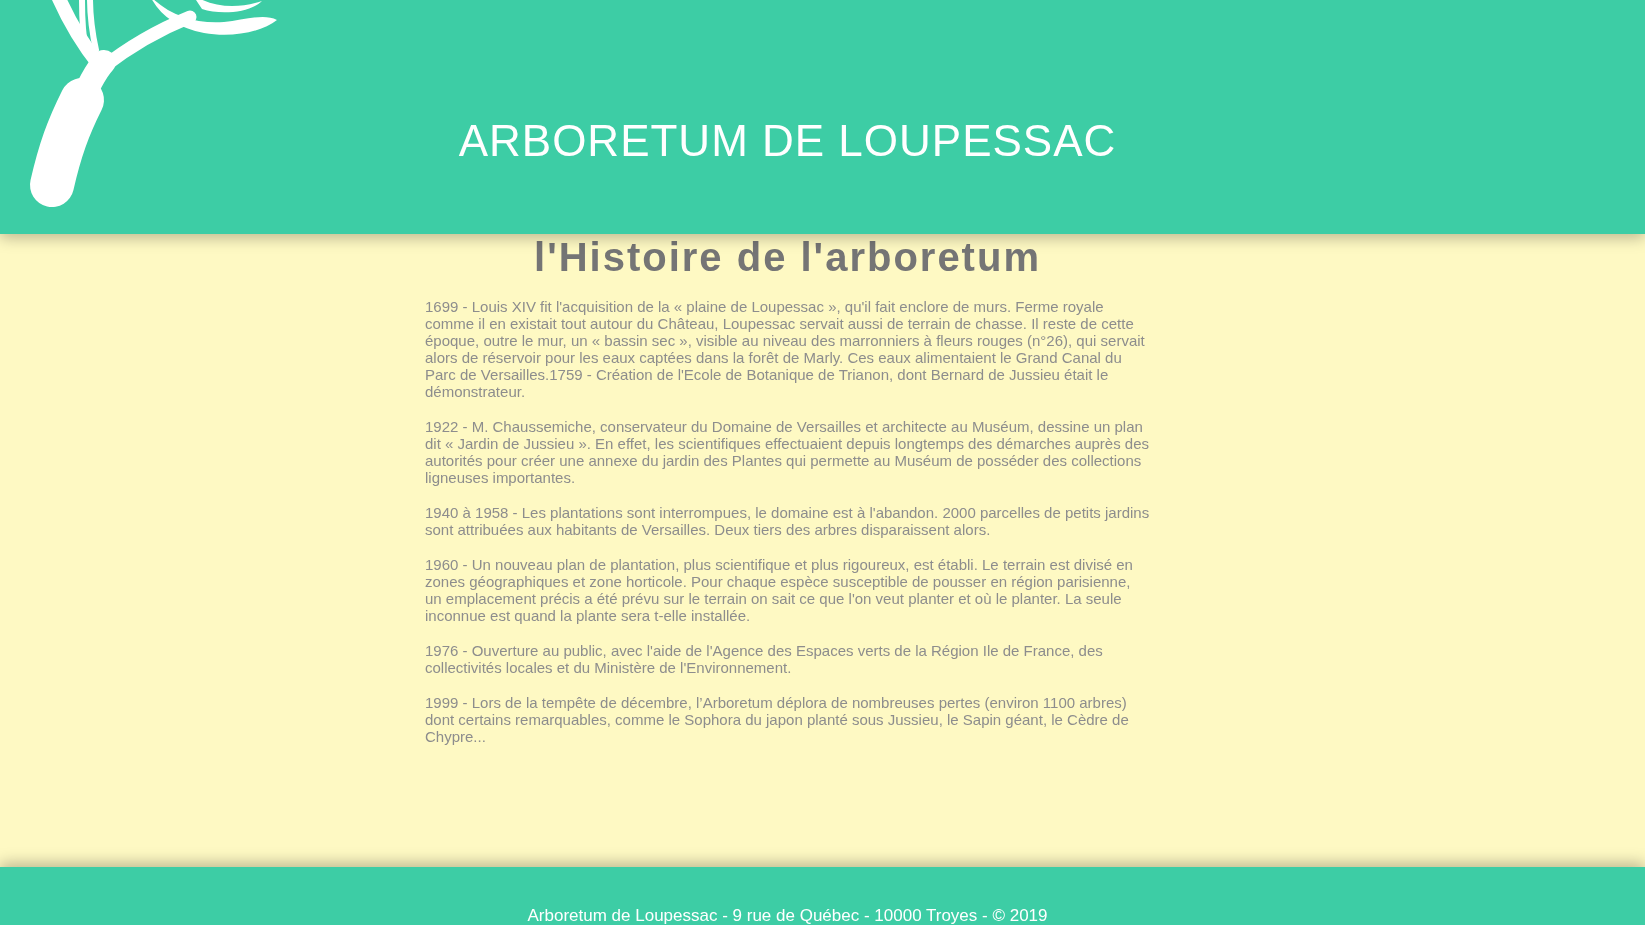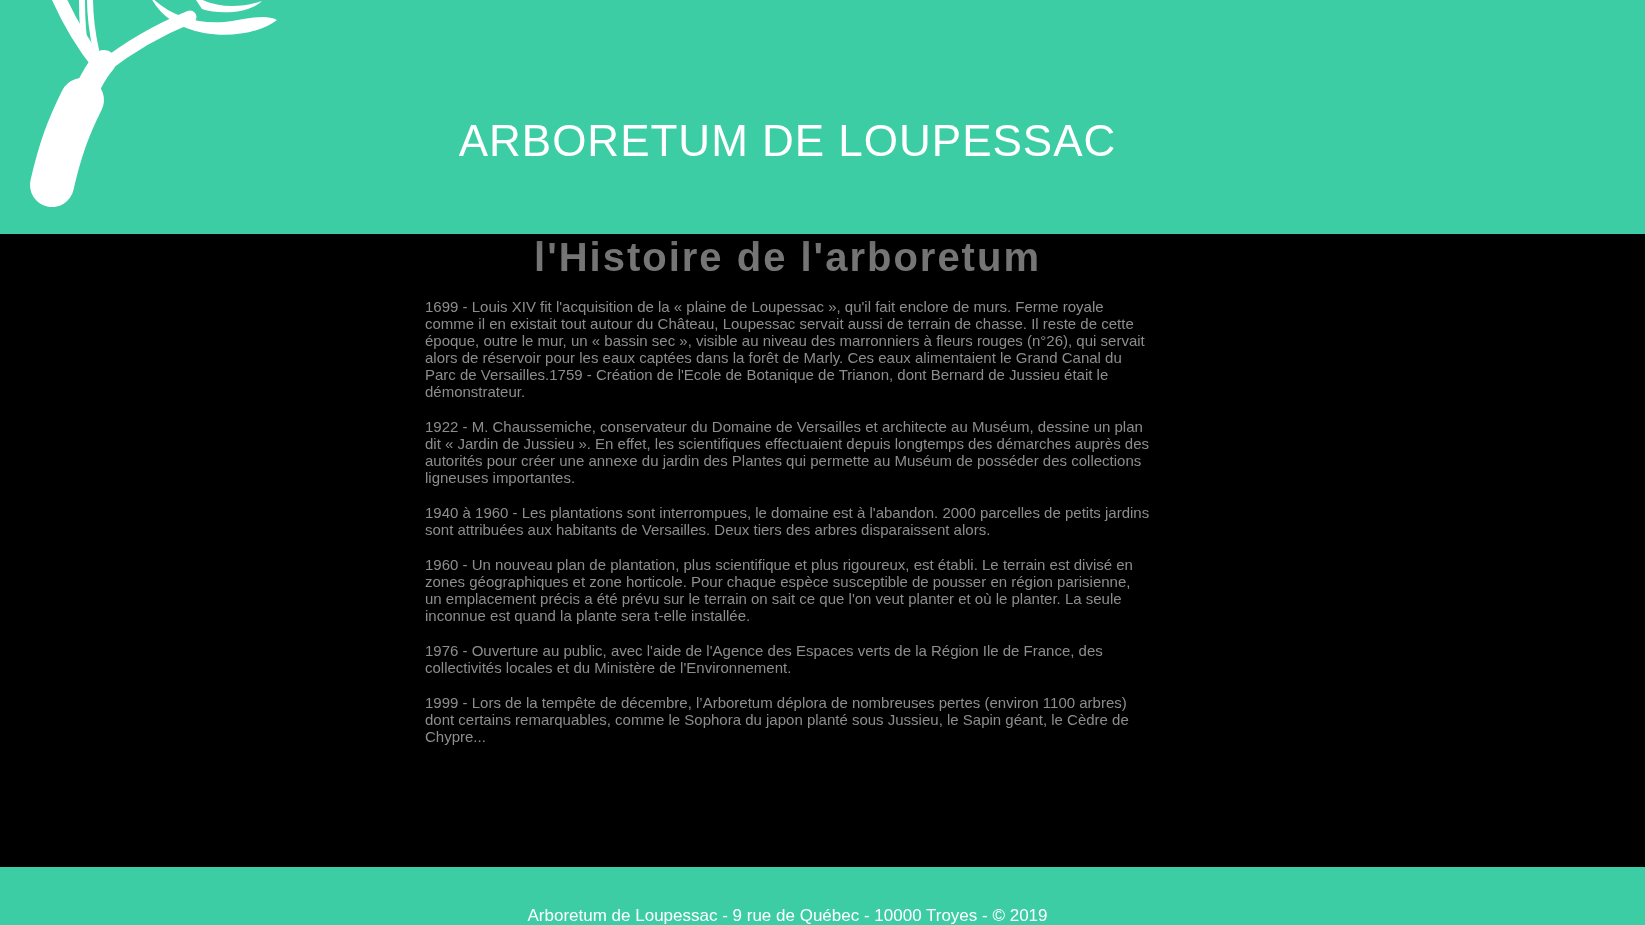--- a/index.html
+++ b/index.html
@@ -28,21 +28,21 @@
   .site-title{
     margin:0;position:absolute;top:117px;left:0;
     width:1575px;text-align:center;
     color:var(--header-text);
     font-size:44px;font-weight:400;letter-spacing:1px;
     line-height:1.1;
   }
   .logo{position:absolute;top:0;left:0;width:278px;height:215px;overflow:hidden;}
   
   .page-main{
-    flex:1 1 auto;background:#000000;position:relative;z-index:1;
+    flex:1 1 auto;background:#fef9c3;position:relative;z-index:1;
   }
   .content-col{
     width:725px;margin:0 auto;position:relative;left:-35px;
   }
   .page-heading{
     margin:0 0 0 0;text-align:center;
     font-size:40px;font-weight:700;letter-spacing:2px;
     color:var(--heading);line-height:46px;
   }
   .history-text p{
@@ -86,21 +86,21 @@
   </span>
   <h1 class="site-title">ARBORETUM DE LOUPESSAC</h1>
 </header>
 
 <main class="page-main">
   <div class="content-col">
     <h2 class="page-heading">l'Histoire de l'arboretum</h2>
     <div class="history-text">
       <p>1699 - Louis XIV fit l'acquisition de la « plaine de Loupessac », qu'il fait enclore de murs. Ferme royale comme il en existait tout autour du Château, Loupessac servait aussi de terrain de chasse. Il reste de cette époque, outre le mur, un « bassin sec », visible au niveau des marronniers à fleurs rouges (n°26), qui servait alors de réservoir pour les eaux captées dans la forêt de Marly. Ces eaux alimentaient le Grand Canal du Parc de Versailles.1759 - Création de l'Ecole de Botanique de Trianon, dont Bernard de Jussieu était le démonstrateur.</p>
       <p>1922 - M. Chaussemiche, conservateur du Domaine de Versailles et architecte au Muséum, dessine un plan dit « Jardin de Jussieu ». En effet, les scientifiques effectuaient depuis longtemps des démarches auprès des autorités pour créer une annexe du jardin des Plantes qui permette au Muséum de posséder des collections ligneuses importantes.</p>
-      <p>1940 à 1960 - Les plantations sont interrompues, le domaine est à l'abandon. 2000 parcelles de petits jardins sont attribuées aux habitants de Versailles. Deux tiers des arbres disparaissent alors.</p>
+      <p>1940 à 1958 - Les plantations sont interrompues, le domaine est à l'abandon. 2000 parcelles de petits jardins sont attribuées aux habitants de Versailles. Deux tiers des arbres disparaissent alors.</p>
       <p>1960 - Un nouveau plan de plantation, plus scientifique et plus rigoureux, est établi. Le terrain est divisé en zones géographiques et zone horticole. Pour chaque espèce susceptible de pousser en région parisienne, un emplacement précis a été prévu sur le terrain on sait ce que l'on veut planter et où le planter. La seule inconnue est quand la plante sera t-elle installée.</p>
       <p>1976 - Ouverture au public, avec l'aide de l'Agence des Espaces verts de la Région Ile de France, des collectivités locales et du Ministère de l'Environnement.</p>
       <p>1999 - Lors de la tempête de décembre, l’Arboretum déplora de nombreuses pertes (environ 1100 arbres) dont certains remarquables, comme le Sophora du japon planté sous Jussieu, le Sapin géant, le Cèdre de Chypre...</p>
     </div>
   </div>
 </main>
 
 <footer class="site-footer">
   <div class="inner">Arboretum de Loupessac - 9 rue de Québec - 10000 Troyes - © 2019</div>
 </footer>

